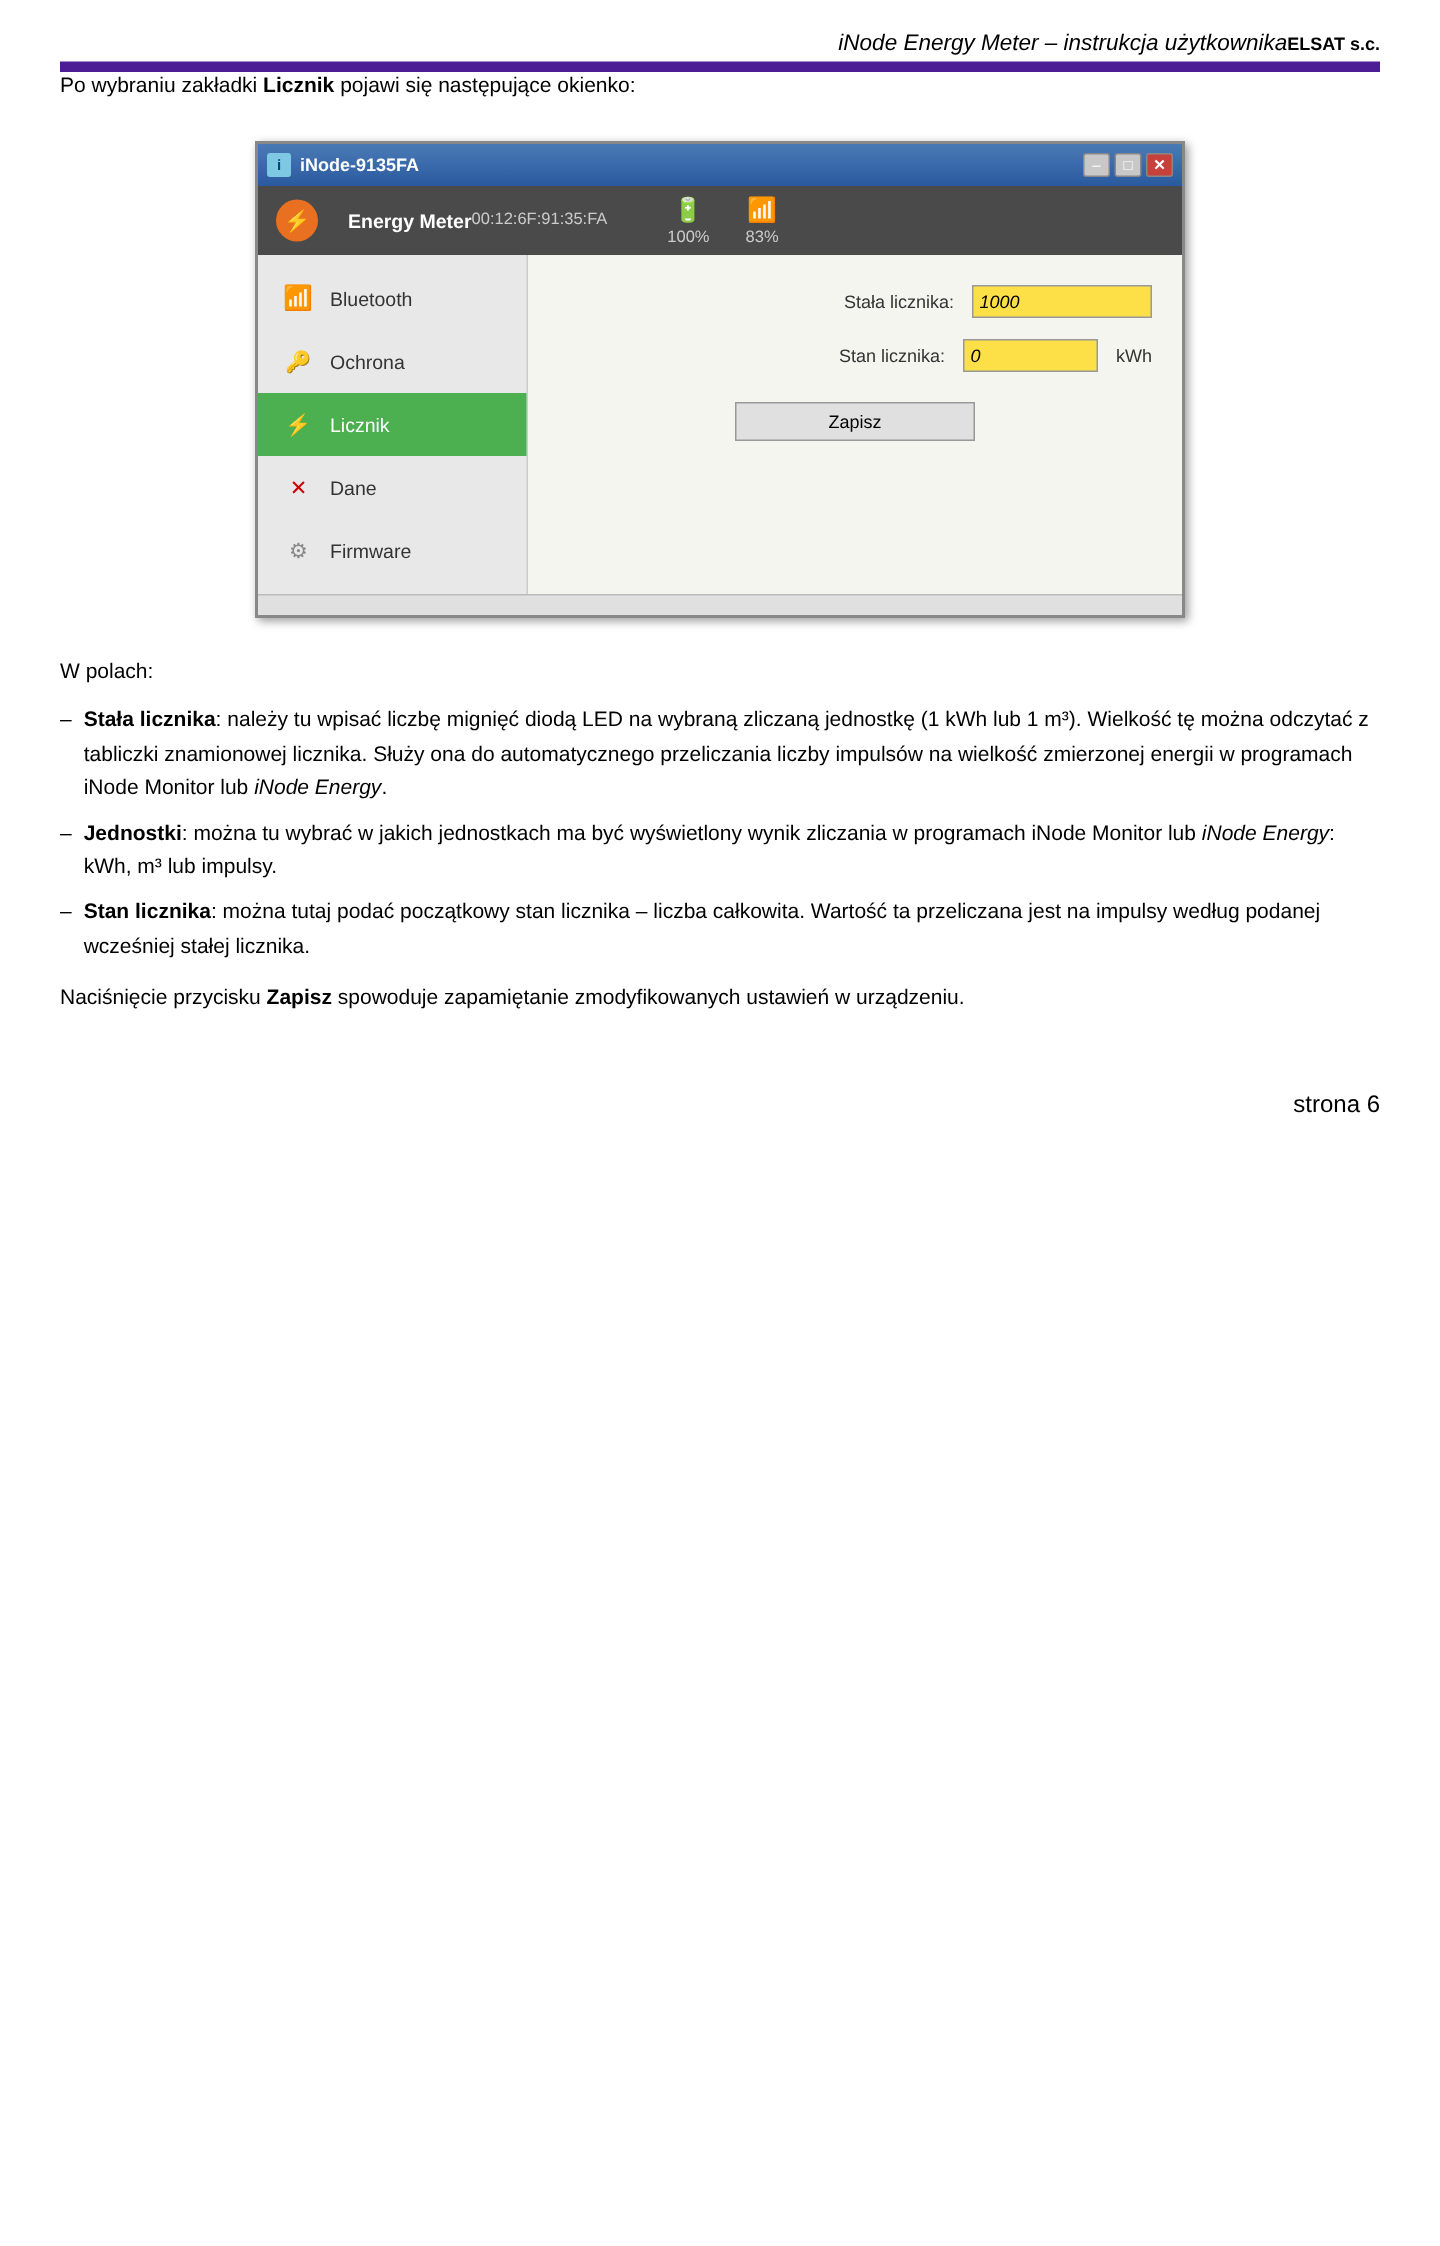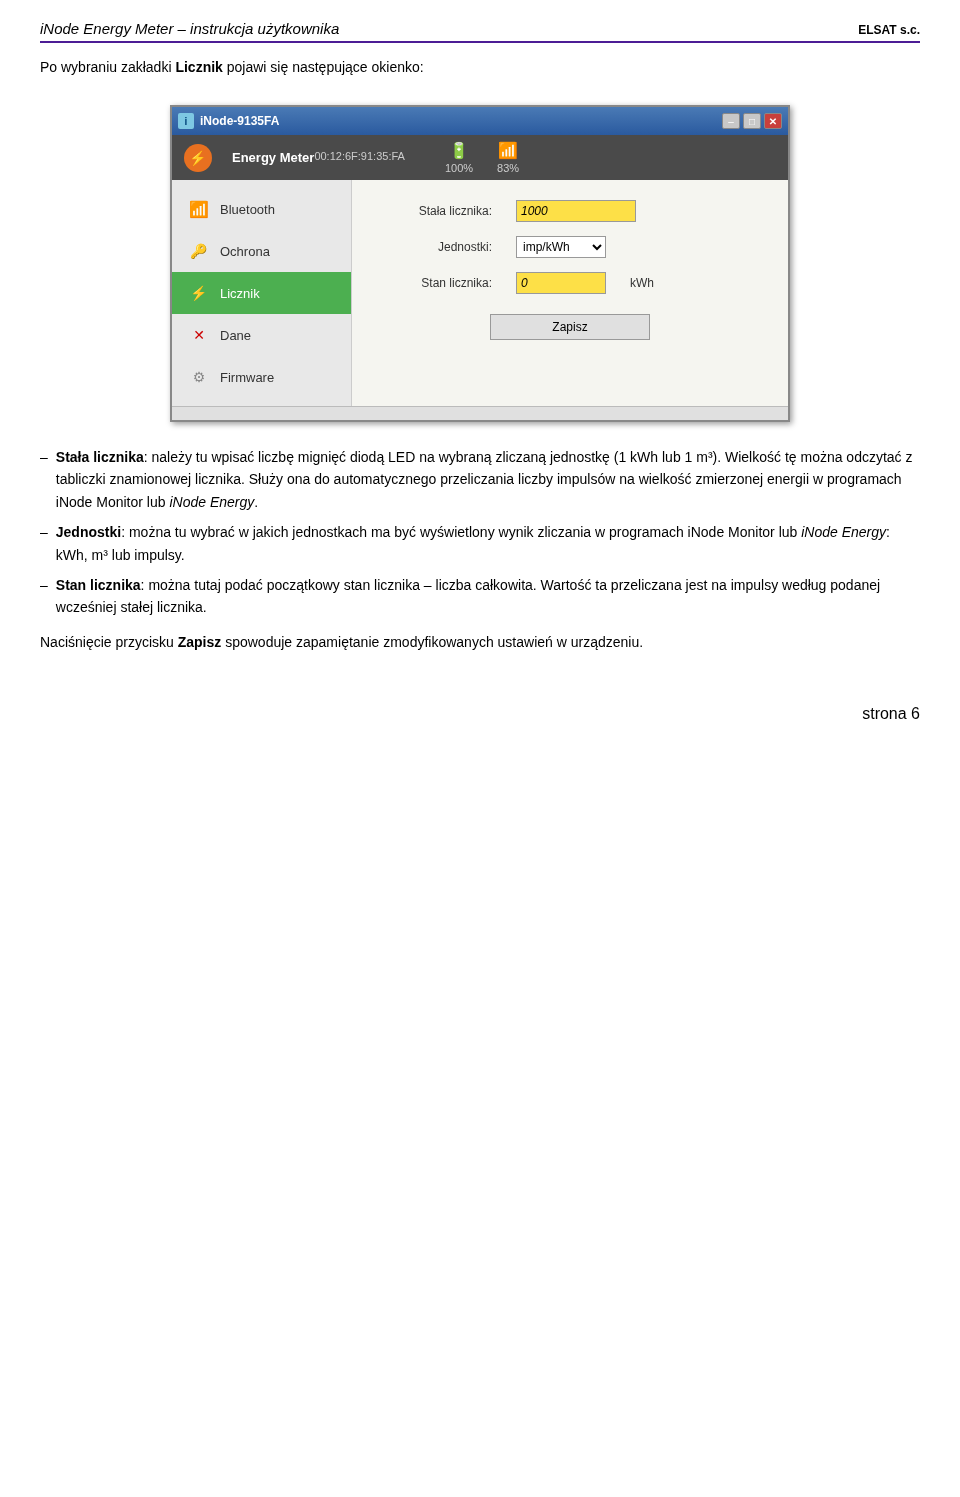--- a/index.html
+++ b/index.html
@@ -9,25 +9,24 @@
       font-family: Arial, sans-serif;
       font-size: 14px;
       background: #fff;
       color: #000;
       padding: 20px 40px 40px 40px;
     }
 
     
     .page-header {
       display: flex;
-      justify-content: space-between;
+      justify-content: flex-end;
       align-items: baseline;
-      border-bottom: 2px solid #4c1d95;
+      border-bottom: 7px solid #4c1d95;
       padding-bottom: 4px;
-      margin-bottom: 16px;
     }
     .page-header-left {
       font-style: italic;
       font-size: 15px;
     }
     .page-header-right {
       font-size: 12px;
       font-weight: bold;
     }
 
@@ -194,21 +193,22 @@
     .win-content {
       flex: 1;
       padding: 20px;
       background: #f5f5f0;
     }
 
     .form-row {
       display: flex;
       align-items: center;
       margin-bottom: 14px;
-      gap: 24px;
+      gap: 12px;
+      justify-content: flex-end;
     }
     .form-label {
       text-align: right;
       width: 120px;
       font-size: 12px;
       color: #333;
       flex-shrink: 0;
     }
     .form-input {
       border: 1px solid #999;
@@ -362,43 +362,37 @@
         </div>
       </div>
 
       <div class="win-content">
 
         <div class="form-row">
           <label class="form-label">Stała licznika:</label>
           <input class="form-input form-input-wide" type="text" value="1000" style="">
         </div>
 
-        <div class="form-row">
-          <label class="form-label">Jednostki:</label>
-          <select class="form-select">
-            <option>imp/kWh</option>
-            <option>imp/m³</option>
-          </select>
-        </div>
 
         <div class="form-row">
           <label class="form-label">Stan licznika:</label>
           <input class="form-input" type="text" value="0" style="">
           <span class="form-unit">kWh</span>
         </div>
 
         <button class="save-btn">Zapisz</button>
       </div>
     </div>
 
     <div class="win-statusbar"></div>
   </div>
 </div>
 
 <div class="body-text">
+  <p>W polach:</p>
 
   <div class="list-item">
     <span class="dash">–</span>
     <span>
       <strong>Stała licznika</strong>: należy tu wpisać liczbę mignięć diodą LED na wybraną zliczaną jednostkę (1 kWh lub 1 m³). Wielkość tę można odczytać z tabliczki znamionowej licznika. Służy ona do automatycznego przeliczania liczby impulsów na wielkość zmierzonej energii w programach iNode Monitor lub <em>iNode Energy</em>.
     </span>
   </div>
 
   <div class="list-item">
     <span class="dash">–</span>

